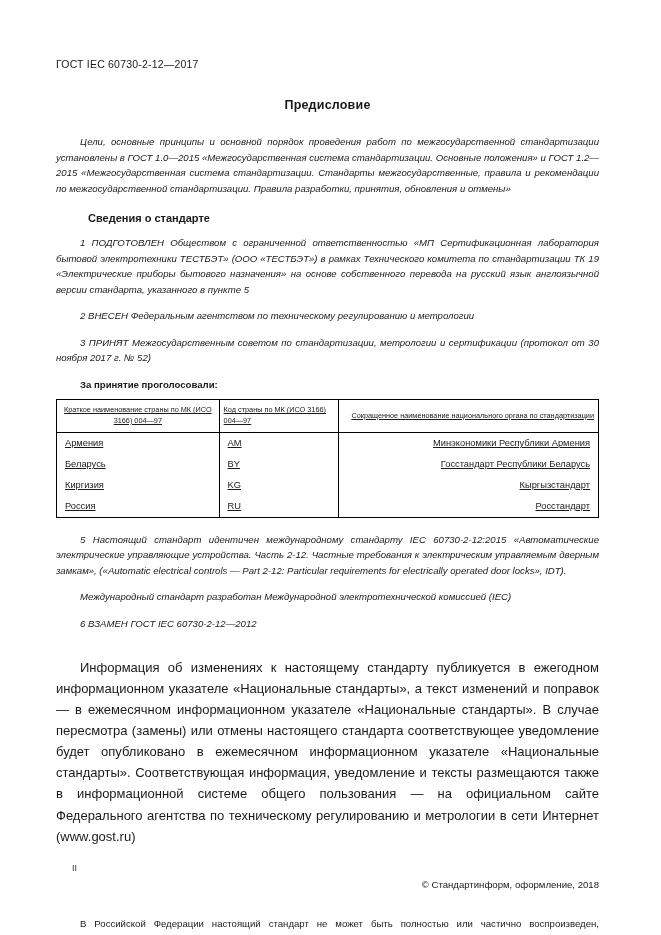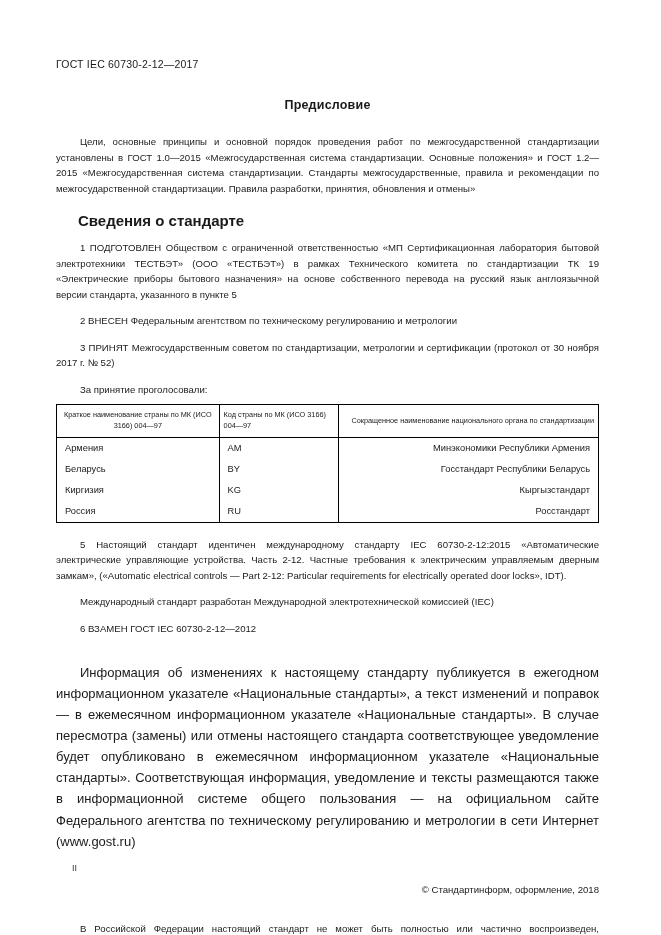--- a/index.html
+++ b/index.html
@@ -38,35 +38,38 @@
   }
   p {
     margin: 0 0 11px 0;
     font-size: 9.6px;
     line-height: 1.62;
     text-align: justify;
     text-justify: inter-word;
   }
   p.indent {
     text-indent: 24px;
+    font-style: italic;
   }
   .section-head {
-    font-size: 15px;
+    font-size: 11px;
     font-weight: bold;
-    margin: 16px 0 11px 22px;
+    margin: 16px 0 11px 32px;
   }
   .vote-line {
     text-indent: 24px;
     margin-bottom: 7px;
+    font-weight: bold;
   }
   table.countries {
     width: 100%;
     border-collapse: collapse;
     margin: 3px 0 14px 0;
     font-size: 9.3px;
+    text-decoration: underline;
   }
   table.countries td, table.countries th {
     border: 1px solid #000;
     padding: 4px 6px;
     vertical-align: middle;
   }
   table.countries thead th {
     font-weight: normal;
     text-align: center;
     font-size: 7.3px;

